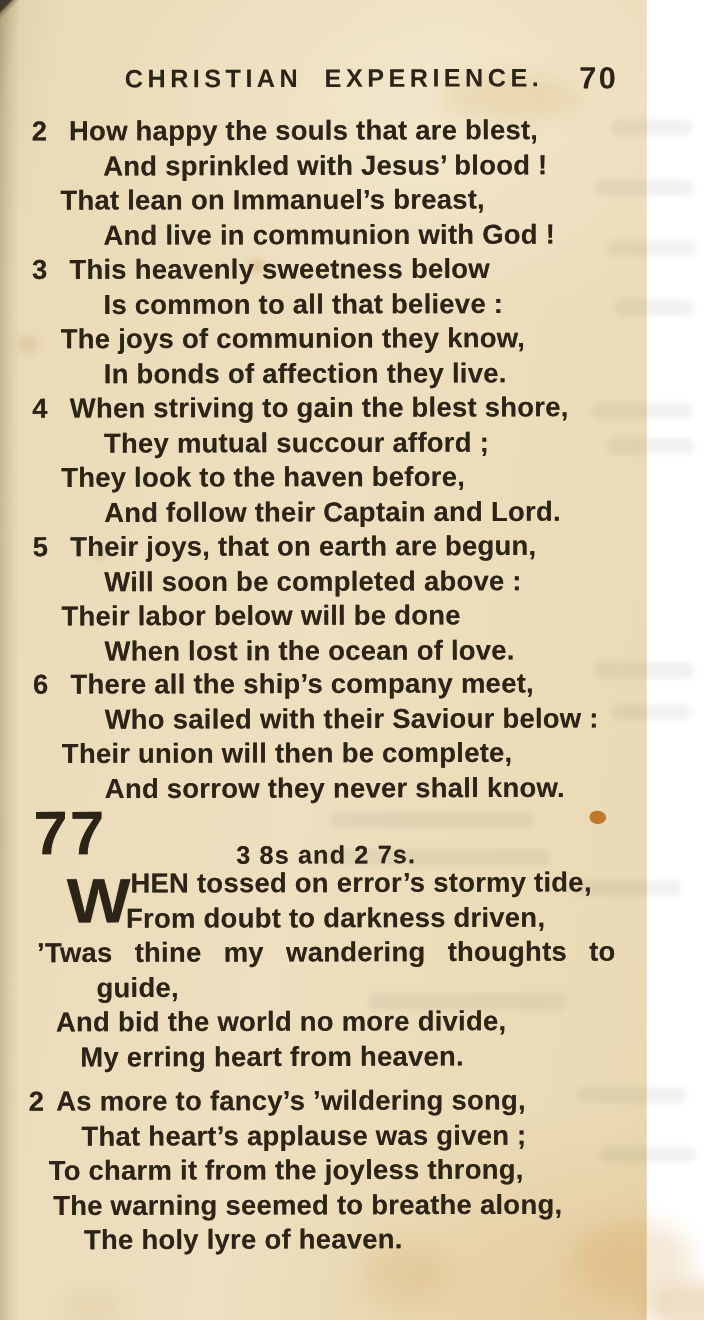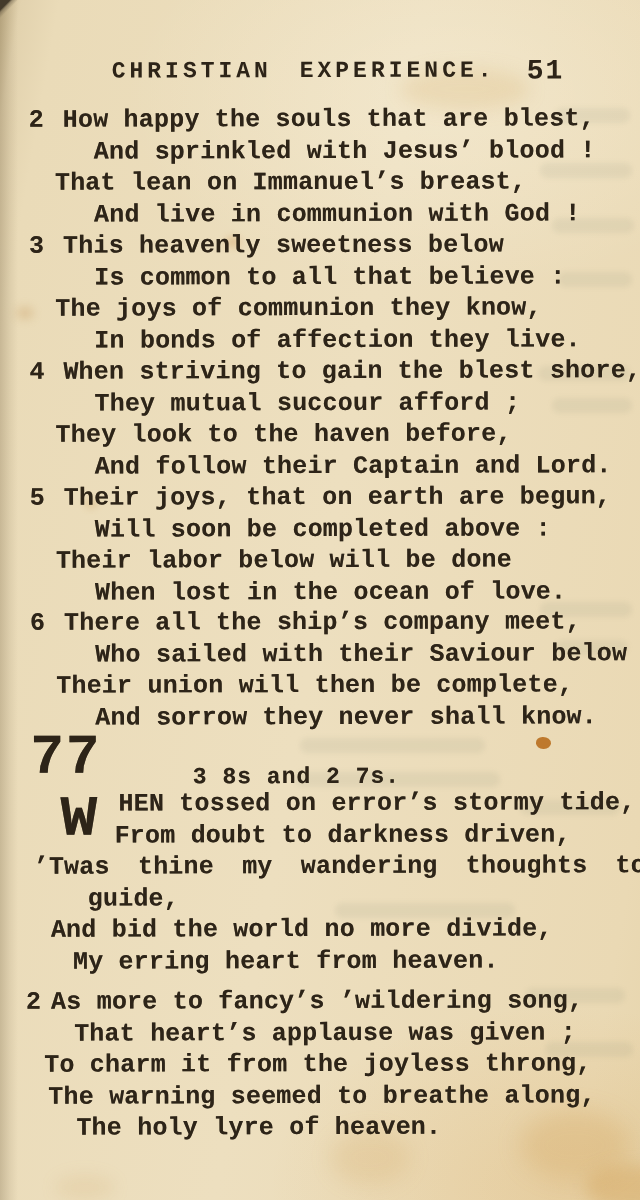--- a/index.html
+++ b/index.html
@@ -1,23 +1,23 @@
 <!DOCTYPE html>
 <html style="--ink: #2d2418; --paper: #eddfbf; --stain_orange: #b96f1e;"><head>
 <meta charset="utf-8">
 <style>
   html,body{margin:0;padding:0;}
   body{width:640px;height:1200px;overflow:hidden;}
   .page{
-    position:relative;width:640px;height:1200px;
+    position:relative;width:588px;height:1200px;
     background:
       radial-gradient(ellipse 420px 260px at 88% 99%, rgba(214,160,80,0.22), transparent 70%),
       radial-gradient(ellipse 500px 300px at 70% 8%, rgba(255,250,235,0.30), transparent 65%),
       linear-gradient(100deg, #cdbb92 0%, #e2d2ae 2.5%, #eadbb8 7%, #eddfbf 50%, #ead9b4 92%, #e7d5ad 100%);
-    font-family:Liberation Mono, monospace;
+    font-family:Liberation Sans, sans-serif;
     color:var(--ink,#2d2418);
   }
   .content{position:absolute;inset:0;transform:rotate(-0.15deg);}
   .corner-tl{position:absolute;left:0;top:0;width:26px;height:26px;
     background:linear-gradient(135deg,#433a2b 0%,#433a2b 7px,rgba(67,58,43,0.35) 9px,transparent 13px);}
   .edge-left{position:absolute;left:0;top:0;width:18px;height:1200px;
     background:linear-gradient(90deg,rgba(110,92,60,0.28),rgba(110,92,60,0.10) 55%,transparent);}
   .stain{position:absolute;border-radius:50%;pointer-events:none;}
   .ghost{position:absolute;height:15px;border-radius:8px;background:rgba(108,112,94,0.085);filter:blur(2.5px);pointer-events:none;}
 
@@ -75,21 +75,21 @@
   <div class="ghost" style="left:295px;top:772px;width:205px;"></div>
   <div class="ghost" style="left:520px;top:800px;width:100px;"></div>
   <div class="ghost" style="left:335px;top:903px;width:180px;"></div>
   <div class="ghost" style="left:525px;top:988px;width:100px;"></div>
   <div class="ghost" style="left:545px;top:1042px;width:88px;"></div>
 
   <div class="content">
 
     <header class="header">
       <div class="running-title">CHRISTIAN EXPERIENCE.</div>
-      <div class="page-number">51</div>
+      <div class="page-number">70</div>
     </header>
 
     <section class="stanza" style="top:104px">
       <span class="vnum">2</span>
       <div class="vl pl64">How happy the souls that are blest,</div>
       <div class="vl pl95">And sprinkled with Jesus’ blood !</div>
       <div class="vl pl56">That lean on Immanuel’s breast,</div>
       <div class="vl pl95">And live in communion with God !</div>
     </section>
 

